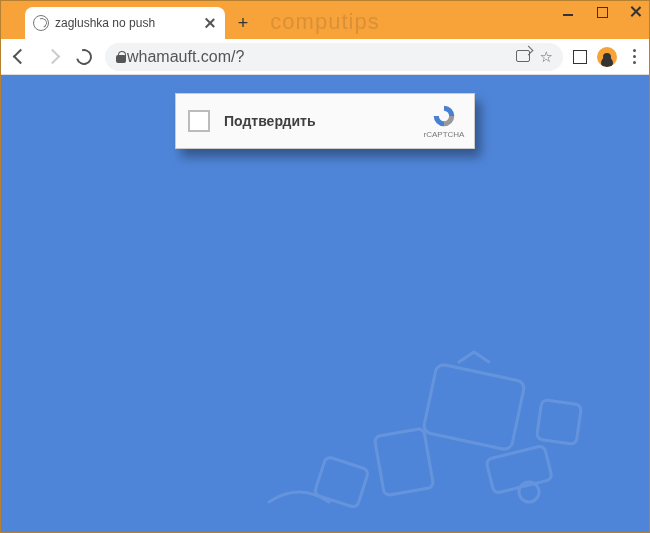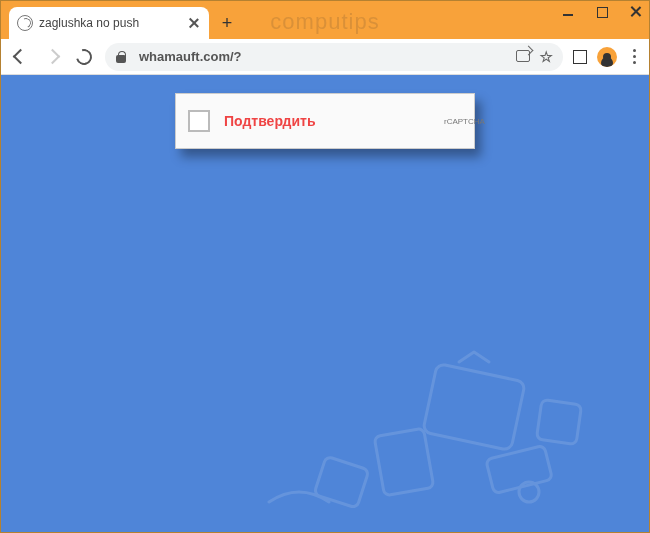--- a/index.html
+++ b/index.html
@@ -2,21 +2,21 @@
 <html><head>
 <meta charset="utf-8">
 <style>
   * { box-sizing: border-box; margin: 0; padding: 0; }
   html, body { width: 650px; height: 533px; font-family: Arial, sans-serif; overflow: hidden; }
   body { background: #f8a23a; display: flex; flex-direction: column; border: 1px solid #b58131; }
 
   
   .titlebar { height: 38px; display: flex; align-items: flex-end; position: relative; }
   .tab {
-    margin-left: 8px; margin-bottom: 0; height: 32px; width: 200px;
+    margin-left: 24px; margin-bottom: 0; height: 32px; width: 200px;
     background: #fff; border-radius: 8px 8px 0 0; display: flex; align-items: center;
     padding: 0 8px; gap: 6px; font-size: 12px; color: #444;
   }
   .tab .fav { width: 16px; height: 16px; border: 1.5px solid #777; border-radius: 50%; position: relative; flex: none; }
   .tab .fav::before { content:""; position:absolute; left:3px; top:2px; width:8px; height:8px; border:1.5px solid #777; border-radius:50%; border-left-color:transparent; border-bottom-color:transparent; transform:rotate(20deg); }
   .tab .title { flex: 1; white-space: nowrap; overflow: hidden; text-overflow: ellipsis; }
   .tab .close { width: 14px; height: 14px; position: relative; cursor: pointer; }
   .tab .close::before, .tab .close::after {
     content:""; position:absolute; left:6px; top:1px; width:1.5px; height:12px; background:#555;
   }
@@ -31,21 +31,21 @@
   .wc-close { position:relative; }
   .wc-close::before, .wc-close::after { content:""; position:absolute; left:6px; top:0; width:1.5px; height:13px; background:#333;}
   .wc-close::before{ transform:rotate(45deg);} .wc-close::after{ transform:rotate(-45deg);}
 
   
   .toolbar { height: 36px; background:#fff; display:flex; align-items:center; padding:0 8px; gap:10px; border-bottom:1px solid #ddd; }
   .nav-btn { width:22px; height:22px; display:flex; align-items:center; justify-content:center; color:#555; cursor:pointer; }
   .arrow-left::before { content:""; width:9px; height:9px; border-left:2px solid #555; border-bottom:2px solid #555; transform:rotate(45deg); }
   .arrow-right::before{ content:""; width:9px; height:9px; border-right:2px solid #ccc; border-top:2px solid #ccc; transform:rotate(45deg); }
   .reload::before { content:""; width:12px; height:12px; border:2px solid #555; border-left-color:transparent; border-radius:50%; display:block; transform:rotate(30deg);}
-  .addr { flex:1; height:28px; background:#f1f3f4; border-radius:14px; display:flex; align-items:center; padding:0 10px; gap:12px; font-size:13px; color:#555;font-weight:bold; }
+  .addr { flex:1; height:28px; background:#f1f3f4; border-radius:14px; display:flex; align-items:center; padding:0 10px; gap:0; font-size:16px; color:#555; }
   .lock { width:12px; height:12px; position:relative; }
   .lock::before{ content:""; position:absolute; left:1px; top:4px; width:10px; height:8px; background:#555; border-radius:2px;}
   .lock::after{ content:""; position:absolute; left:3px; top:0; width:6px; height:6px; border:1.5px solid #555; border-bottom:none; border-radius:4px 4px 0 0;}
   .addr .url { flex:1; white-space:nowrap; overflow:hidden; }
   .addr-actions { display:flex; gap:10px; align-items:center; color:#666; }
   .share::before { content:""; display:block; width:12px; height:10px; border:1.5px solid #666; border-radius:2px; }
   .share { position:relative; width:14px; height:14px; }
   .share::after { content:""; position:absolute; right:-2px; top:-3px; width:6px; height:6px; border-top:1.5px solid #666; border-right:1.5px solid #666; transform:rotate(45deg);}
   .star::before { content:"☆"; font-size:15px; color:#666; }
   .ext { width:14px; height:14px; display:flex; align-items:center; justify-content:center;}
@@ -57,22 +57,22 @@
   .kebab i { width:3px; height:3px; background:#555; border-radius:50%; display:block;}
 
   
   .content { flex:1; background:#4f85d8; position:relative; overflow:hidden; display:flex; flex-direction:column; align-items:center; }
   .heading { margin-top: 210px; color:#fff; font-size:24px; font-weight:bold; letter-spacing:.3px; }
   .cap-box {
     margin-top:18px; width:300px; height:56px; background:#fafafa; border:1px solid #ccc;
     box-shadow: 6px 8px 10px rgba(0,0,0,.35); display:flex; align-items:center; padding:0 12px; gap:14px;
   }
   .chk { width:22px; height:22px; border:2px solid #bbb; background:#fff; cursor:pointer; }
-  .cap-label { flex:1; font-size:14px; color:#ef4444; font-weight:bold; }
-  .cap-logo { width:36px; display:flex; flex-direction:row; align-items:center; gap:18px;}
+  .cap-label { flex:1; font-size:14px; color:#404040; font-weight:bold; }
+  .cap-logo { width:36px; display:flex; flex-direction:column; align-items:center; gap:2px;}
   .cap-logo svg { width:28px; height:24px; }
   .cap-logo small { font-size:8px; color:#777; }
   .doodle { position:absolute; right:40px; bottom:10px; width:380px; height:180px; opacity:.12; pointer-events:none;}
 </style>
 </head>
 <body>
 
 <div class="titlebar">
   <div class="tab">
     <span class="fav"></span>

